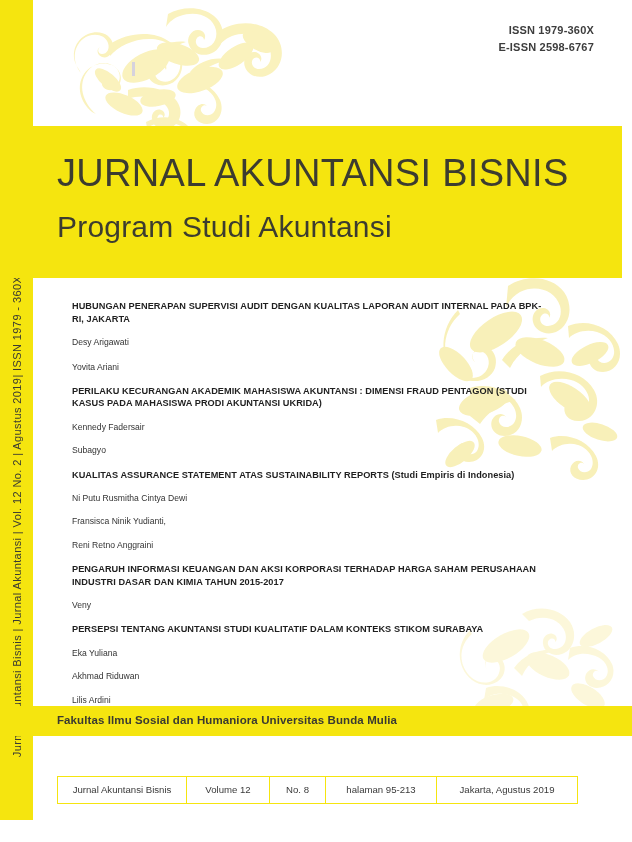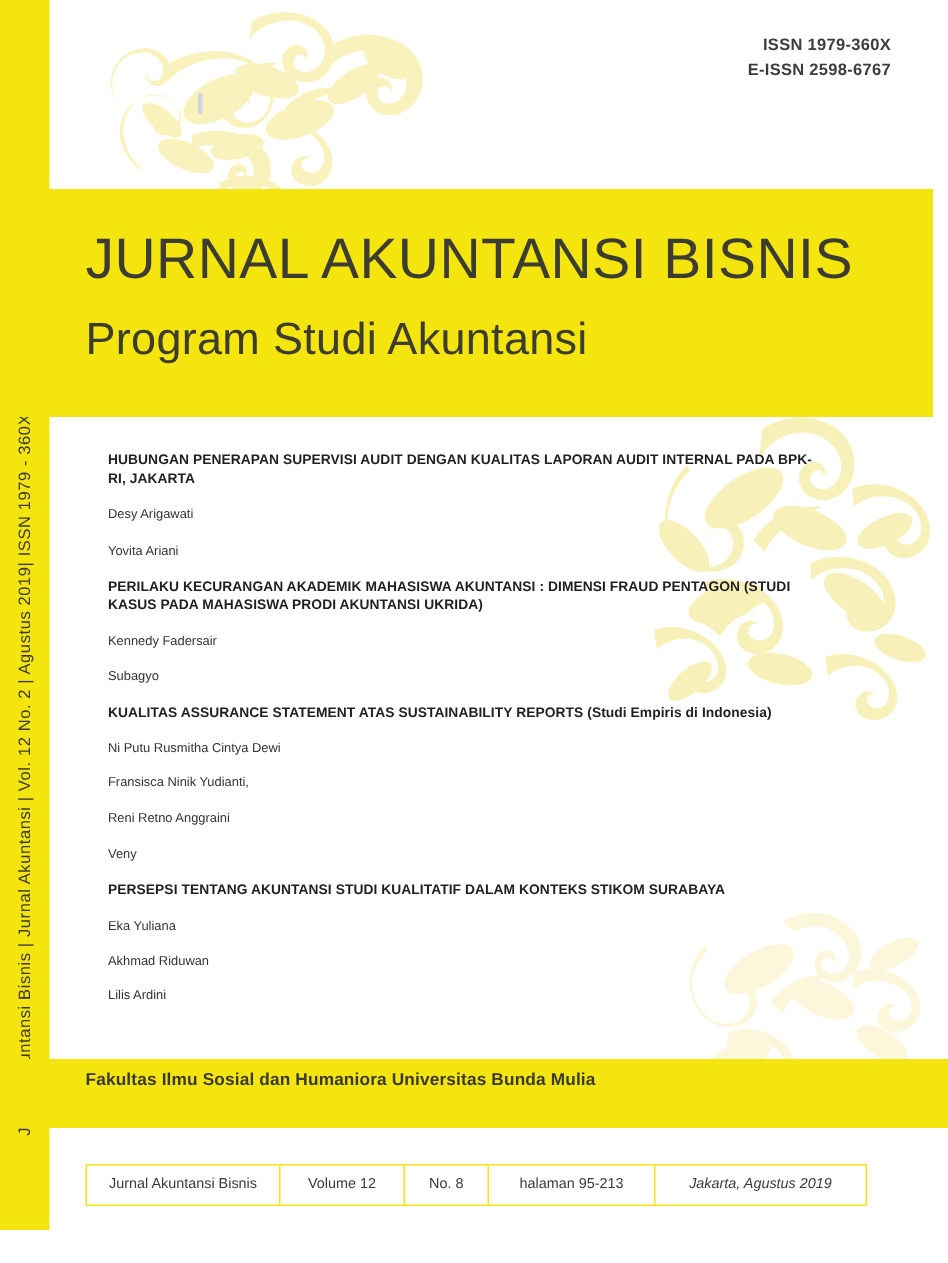--- a/index.html
+++ b/index.html
@@ -154,21 +154,21 @@
     line-height: 1.42;
     margin-top: 11px;
   }
 
   
   #faculty-band {
     position: absolute;
     left: 0;
     top: 706px;
     width: 632px;
-    height: 46px;
+    height: 30px;
     background: #f5e50f;
     z-index: 5;
   }
   #faculty-text {
     position: absolute;
     left: 57px;
     top: 8px;
     font-size: 11.5px;
     font-weight: bold;
     color: #3a3a32;
@@ -190,21 +190,20 @@
     border-right: 1px solid #f5e50f;
     font-size: 9.6px;
     color: #3a3a3a;
     padding: 7px 0 7px 0;
     text-align: center;
     white-space: nowrap;
     line-height: 1.2;
   }
   .cite-cell:last-child {
     border-right: none;
-    font-style: italic;
   }
   .cite-w1 { width: 128px; }
   .cite-w2 { width: 82px; }
   .cite-w3 { width: 55px; }
   .cite-w4 { width: 110px; }
   .cite-w5 { width: 140px; }
 </style>
 </head>
 <body>
 
@@ -300,20 +299,21 @@
         <div class="toc-author">Kennedy Fadersair</div>
         <div class="toc-author">Subagyo</div>
       </div>
       <div class="toc-entry">
         <div class="toc-title">KUALITAS ASSURANCE STATEMENT ATAS SUSTAINABILITY REPORTS (Studi Empiris di Indonesia)</div>
         <div class="toc-author">Ni Putu Rusmitha Cintya Dewi</div>
         <div class="toc-author">Fransisca Ninik Yudianti,</div>
         <div class="toc-author">Reni Retno Anggraini</div>
       </div>
       <div class="toc-entry">
+        <div class="toc-title">PENGARUH INFORMASI KEUANGAN DAN AKSI KORPORASI TERHADAP HARGA SAHAM PERUSAHAAN INDUSTRI DASAR DAN KIMIA TAHUN 2015-2017</div>
         <div class="toc-author">Veny</div>
       </div>
       <div class="toc-entry">
         <div class="toc-title">PERSEPSI TENTANG AKUNTANSI  STUDI KUALITATIF DALAM KONTEKS STIKOM SURABAYA</div>
         <div class="toc-author">Eka Yuliana</div>
         <div class="toc-author">Akhmad Riduwan</div>
         <div class="toc-author">Lilis Ardini</div>
       </div>
     </div>
 

